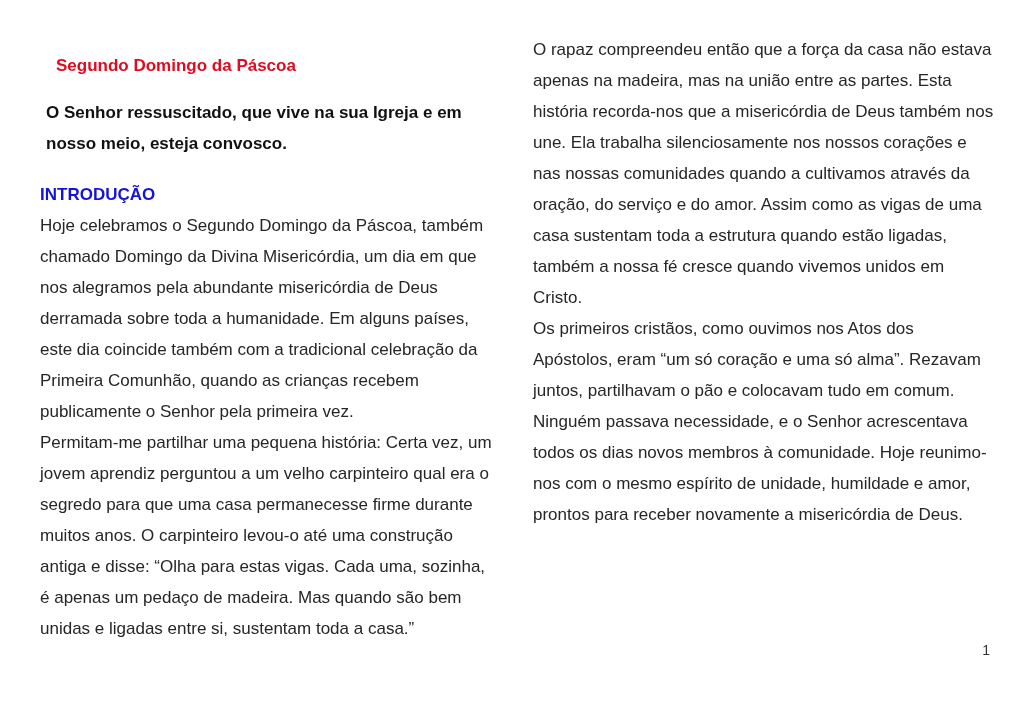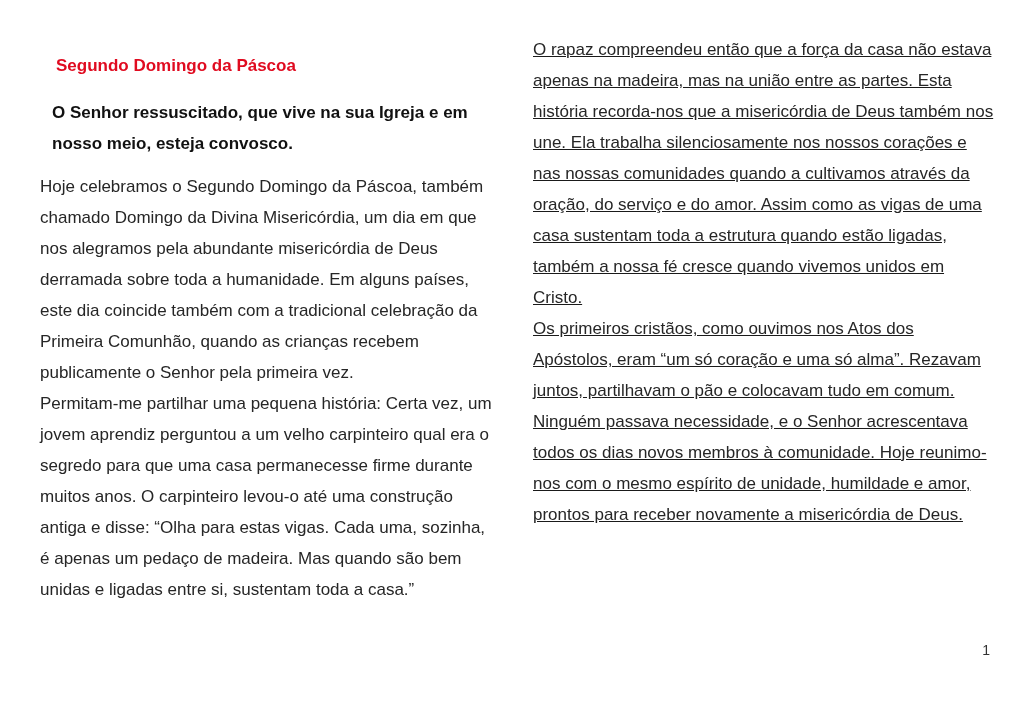--- a/index.html
+++ b/index.html
@@ -25,21 +25,20 @@
     top: 34px;
     box-sizing: border-box;
   }
   .col-left {
     left: 40px;
     width: 455px;
   }
   .col-right {
     left: 533px;
     width: 462px;
-    text-decoration: underline;
   }
   .doc-title {
     font-size: 17px;
     font-weight: bold;
     color: #E00B20;
     line-height: 31px;
     margin: 16px;
     white-space: nowrap;
   }
   .doc-readings {
@@ -49,21 +48,21 @@
     color: #E00B20;
     line-height: 31px;
     margin: 0;
     white-space: nowrap;
   }
   .doc-subtitle {
     font-size: 17px;
     font-weight: bold;
     color: #111111;
     line-height: 31px;
-    margin: 12px;
+    margin: 6px;
   }
   .section-heading {
     font-size: 17px;
     font-weight: bold;
     color: #1414D6;
     line-height: 31px;
     margin: 0;
     margin-top: 20px;
   }
   .body-par {
@@ -90,20 +89,21 @@
 <body>
 
 <div class="page">
 
   <div class="column col-left">
     <p class="doc-title">Segundo Domingo da Páscoa</p>
 
 
     <p class="doc-subtitle">O Senhor ressuscitado, que vive na sua Igreja e em nosso meio, esteja convosco.</p>
 
+    <p class="section-heading">INTRODUÇÃO</p>
 
     <p class="body-par">Hoje celebramos o Segundo Domingo da Páscoa, também chamado Domingo da Divina Misericórdia, um dia em que nos alegramos pela abundante misericórdia de Deus derramada sobre toda a humanidade. Em alguns países, este dia coincide também com a tradicional celebração da Primeira Comunhão, quando as crianças recebem publicamente o Senhor pela primeira vez.</p>
 
     <p class="body-par">Permitam-me partilhar uma pequena história: Certa vez, um jovem aprendiz perguntou a um velho carpinteiro qual era o segredo para que uma casa permanecesse firme durante muitos anos. O carpinteiro levou-o até uma construção antiga e disse: “Olha para estas vigas. Cada uma, sozinha, é apenas um pedaço de madeira. Mas quando são bem unidas e ligadas entre si, sustentam toda a casa.”</p>
   </div>
 
   <div class="column col-right">
     <p class="body-par">O rapaz compreendeu então que a força da casa não estava apenas na madeira, mas na união entre as partes. Esta história recorda-nos que a misericórdia de Deus também nos une. Ela trabalha silenciosamente nos nossos corações e nas nossas comunidades quando a cultivamos através da oração, do serviço e do amor. Assim como as vigas de uma casa sustentam toda a estrutura quando estão ligadas, também a nossa fé cresce quando vivemos unidos em Cristo.</p>
 
     <p class="body-par">Os primeiros cristãos, como ouvimos nos Atos dos Apóstolos, eram “um só coração e uma só alma”. Rezavam juntos, partilhavam o pão e colocavam tudo em comum. Ninguém passava necessidade, e o Senhor acrescentava todos os dias novos membros à comunidade. Hoje reunimo-nos com o mesmo espírito de unidade, humildade e amor, prontos para receber novamente a misericórdia de Deus.</p>

